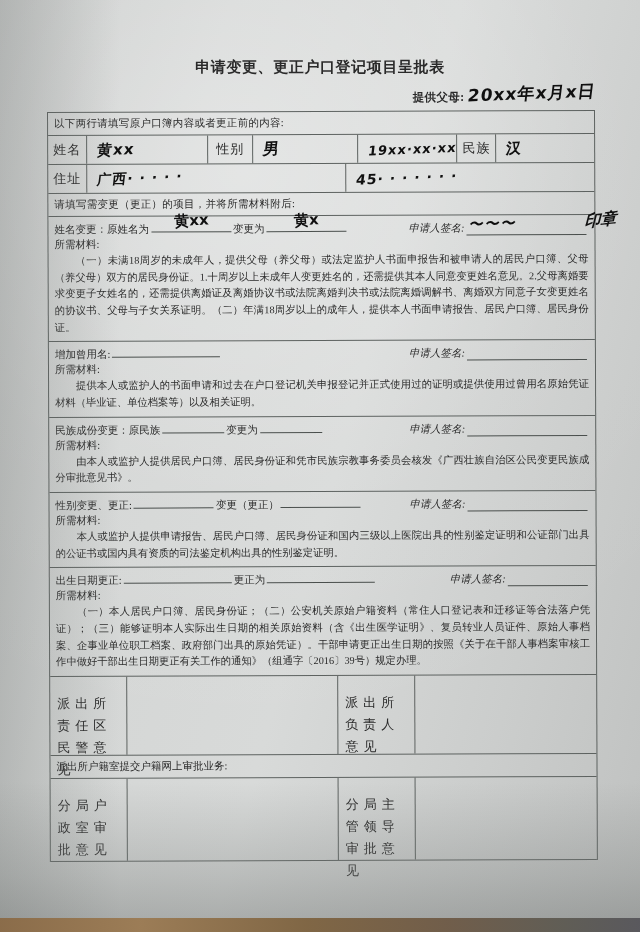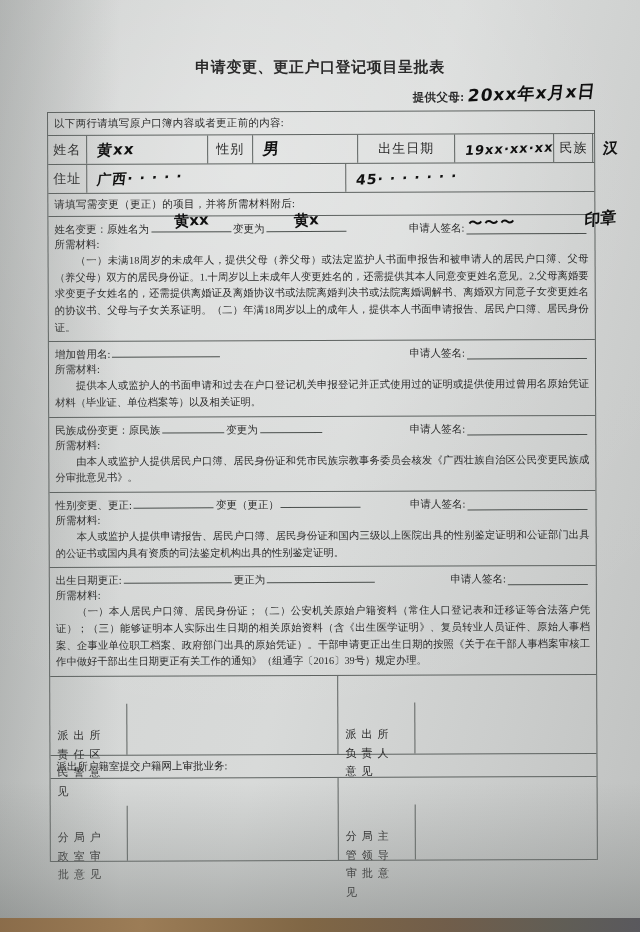--- a/index.html
+++ b/index.html
@@ -75,21 +75,21 @@
   
   .sec{padding:4px 6px 5px 6px;}
   .sec-head{
     display:flex;align-items:baseline;font-size:10.5px;white-space:nowrap;
   }
   .blank{
     display:inline-block;border-bottom:1px solid #4a4f4d;
     height:11px;margin:0 2px;position:relative;
   }
   .b-sm{width:62px}.b-md{width:80px}.b-lg{width:108px}.b-xl{width:120px}
-  .sig{margin-left:auto;display:flex;align-items:center;white-space:nowrap;}
+  .sig{margin-left:auto;display:flex;align-items:flex-end;white-space:nowrap;font-style:italic;}
   .need{font-size:10.5px;margin-top:1px;}
   .para{
     font-size:10.3px;line-height:1.62;text-align:justify;
     text-indent:21px;margin-top:1px;
   }
 
   
   .hw{
     position:absolute;left:50%;top:-9px;transform:translateX(-50%) rotate(-3deg);
     font-family:"DejaVu Sans",sans-serif;font-weight:bold;color:#101010;
@@ -103,23 +103,22 @@
   }
   .seal{
     position:absolute;left:118px;top:-13px;
     font-family:"DejaVu Sans",sans-serif;font-weight:bold;color:#101010;
     font-size:16px;white-space:nowrap;transform:rotate(-6deg) skewX(-8deg);
   }
 
   
   .opin{display:flex;}
   .opin .vlabel{
-    flex:0 0 62px;padding:22px 7px;font-size:11px;line-height:1.7;
+    flex:0 0 62px;padding:16px 7px;font-size:13px;line-height:1.7;
     letter-spacing:5px;
-    margin-top:27px;
   }
   .opin .space{flex:1 1 auto;}
   .tall{height:78px;}
   .tall2{height:82px;}
   .netline{font-size:10.5px;padding:4px 6px;}
 </style>
 </head>
 <body>
 
 <div class="paper"></div>
@@ -141,21 +140,20 @@
 
     <div class="row idrow">
       <div class="lbl bdr-r" style="flex:0 0 38px">姓名</div>
       <div class="val bdr-r" style="flex:0 0 110px">
         <span class="hand" style="font-size:15px">黄xx</span>
       </div>
       <div class="lbl bdr-r" style="flex:0 0 44px">性别</div>
       <div class="val bdr-r" style="flex:0 0 94px">
         <span class="hand" style="font-size:16px">男</span>
       </div>
-      <div class="lbl bdr-r" style="flex:0 0 96px">出生日期</div>
       <div class="val bdr-r" style="flex:0 0 84px">
         <span class="hand" style="font-size:13px">19xx·xx·xx</span>
       </div>
       <div class="lbl bdr-r" style="flex:0 0 38px">民族</div>
       <div class="val" style="flex:1">
         <span class="hand" style="font-size:15px">汉</span>
       </div>
     </div>
 
     <div class="row idrow">

